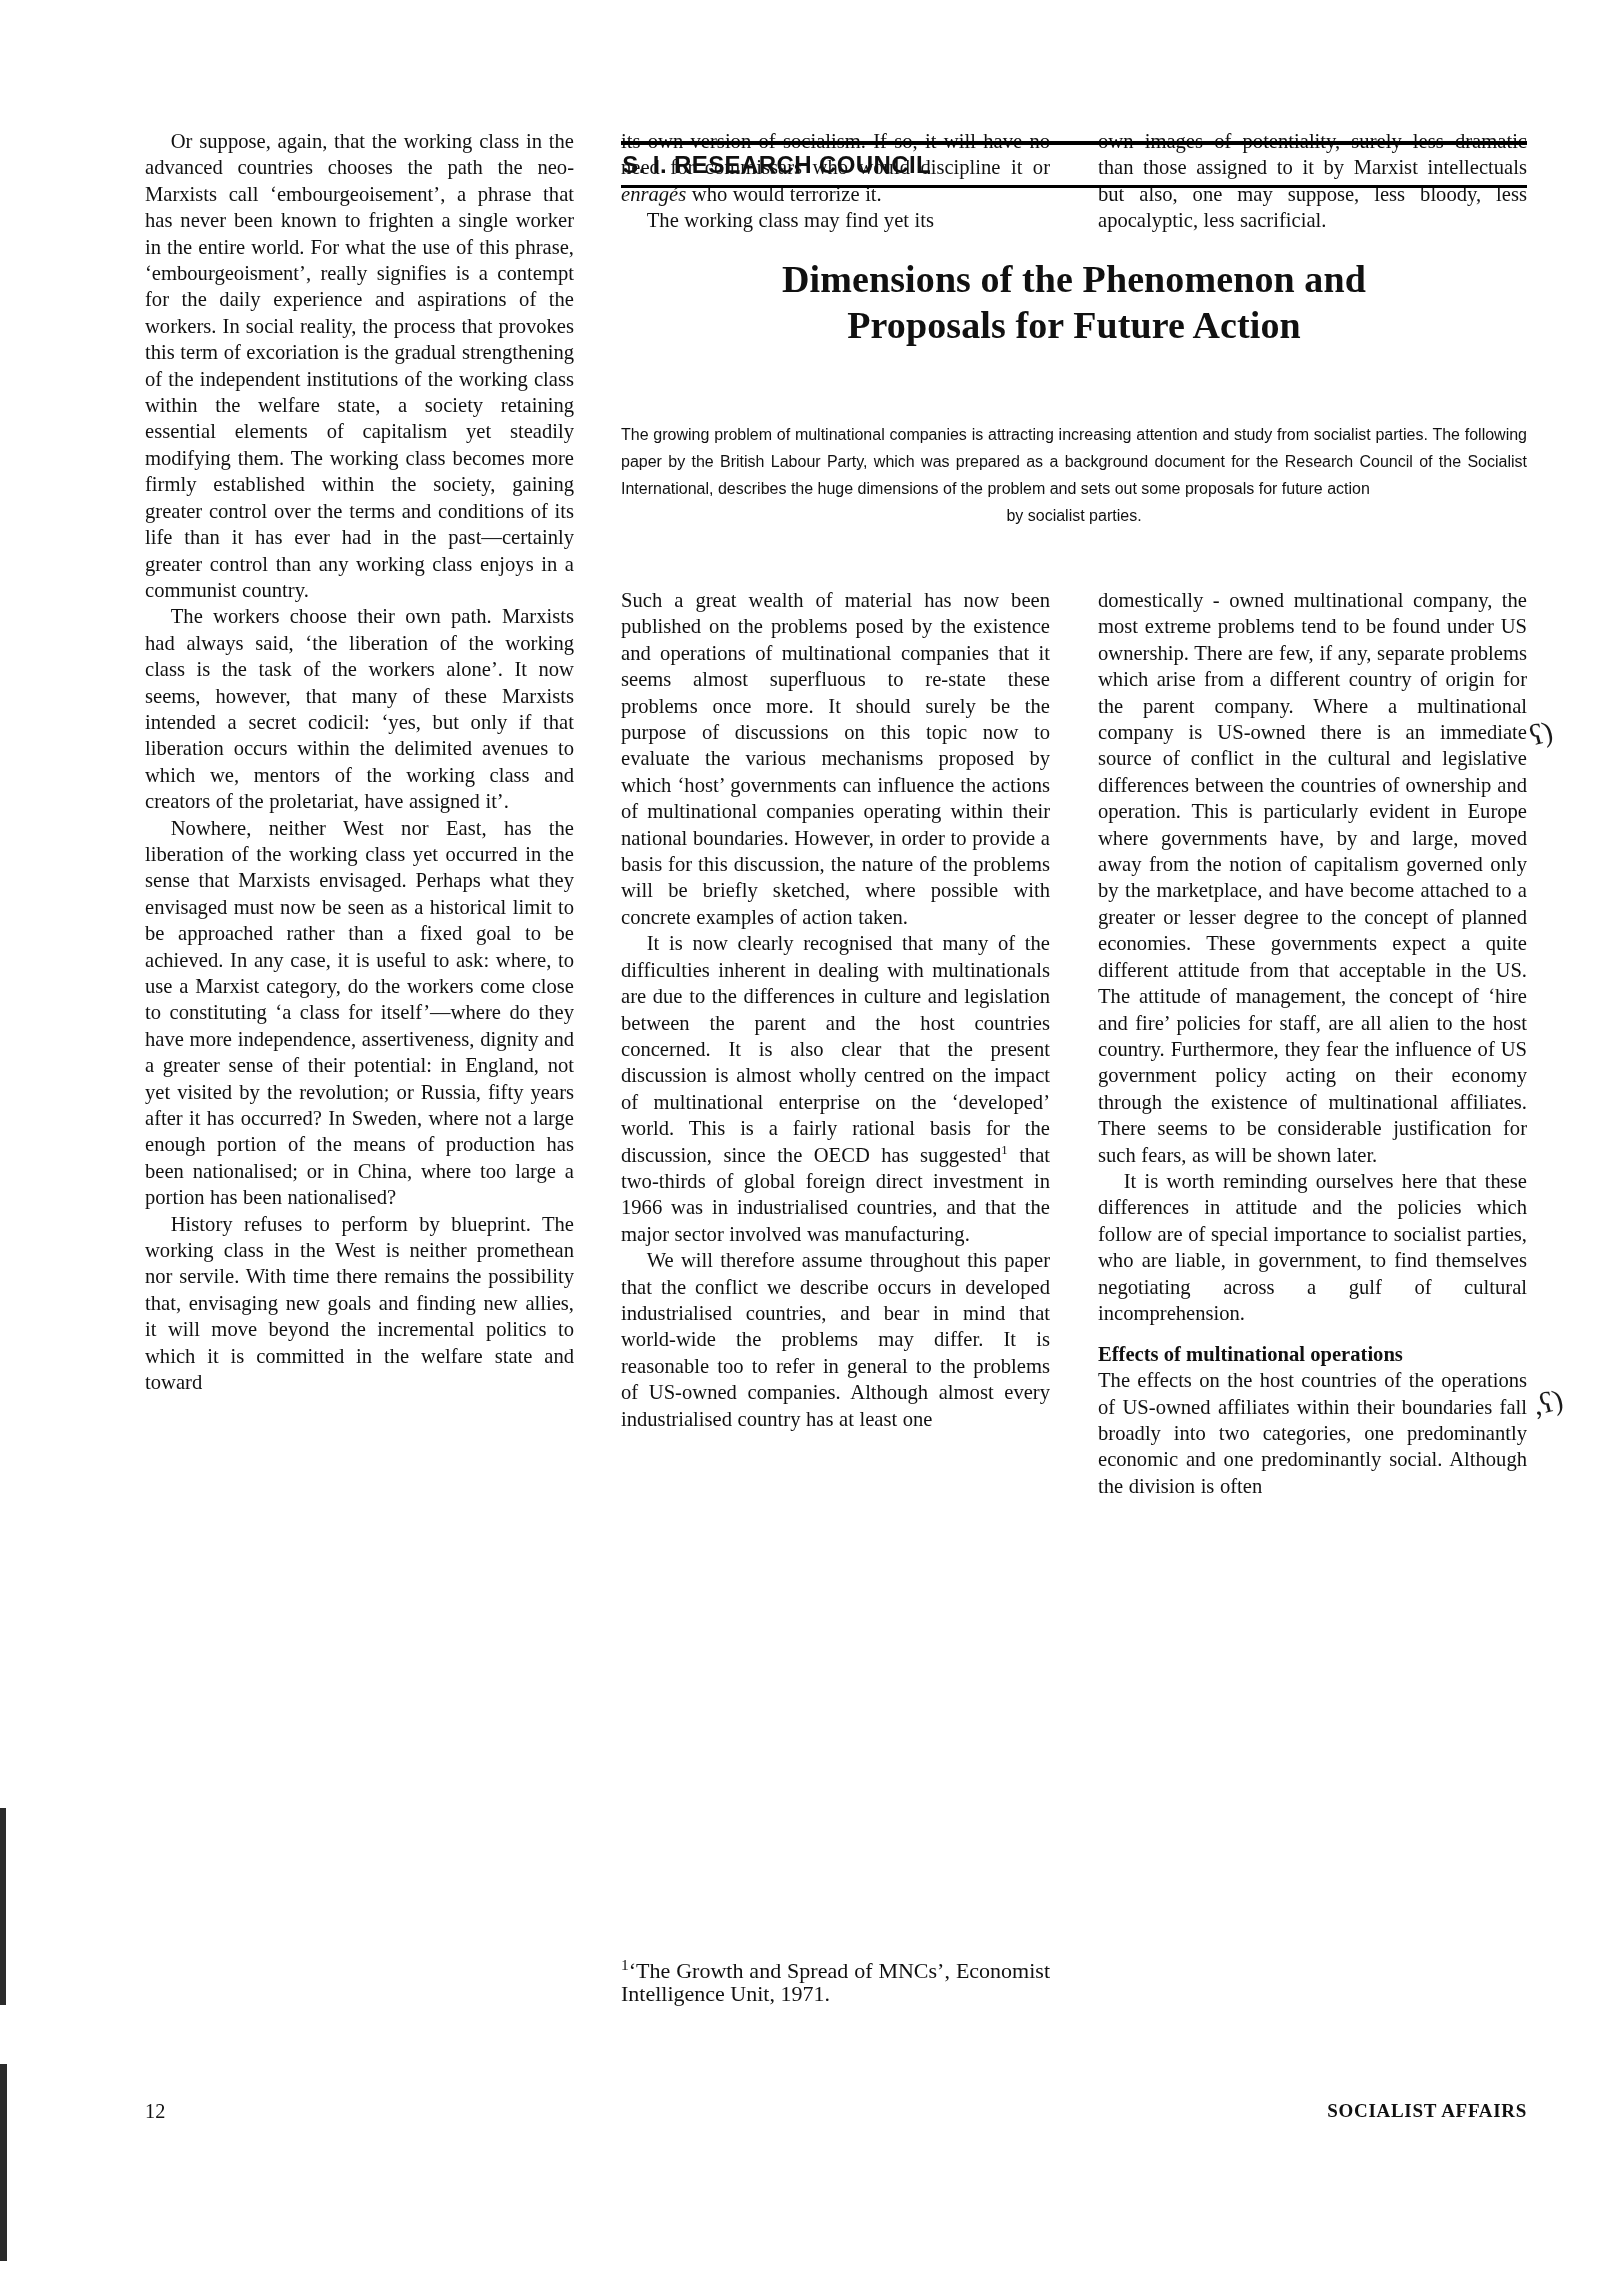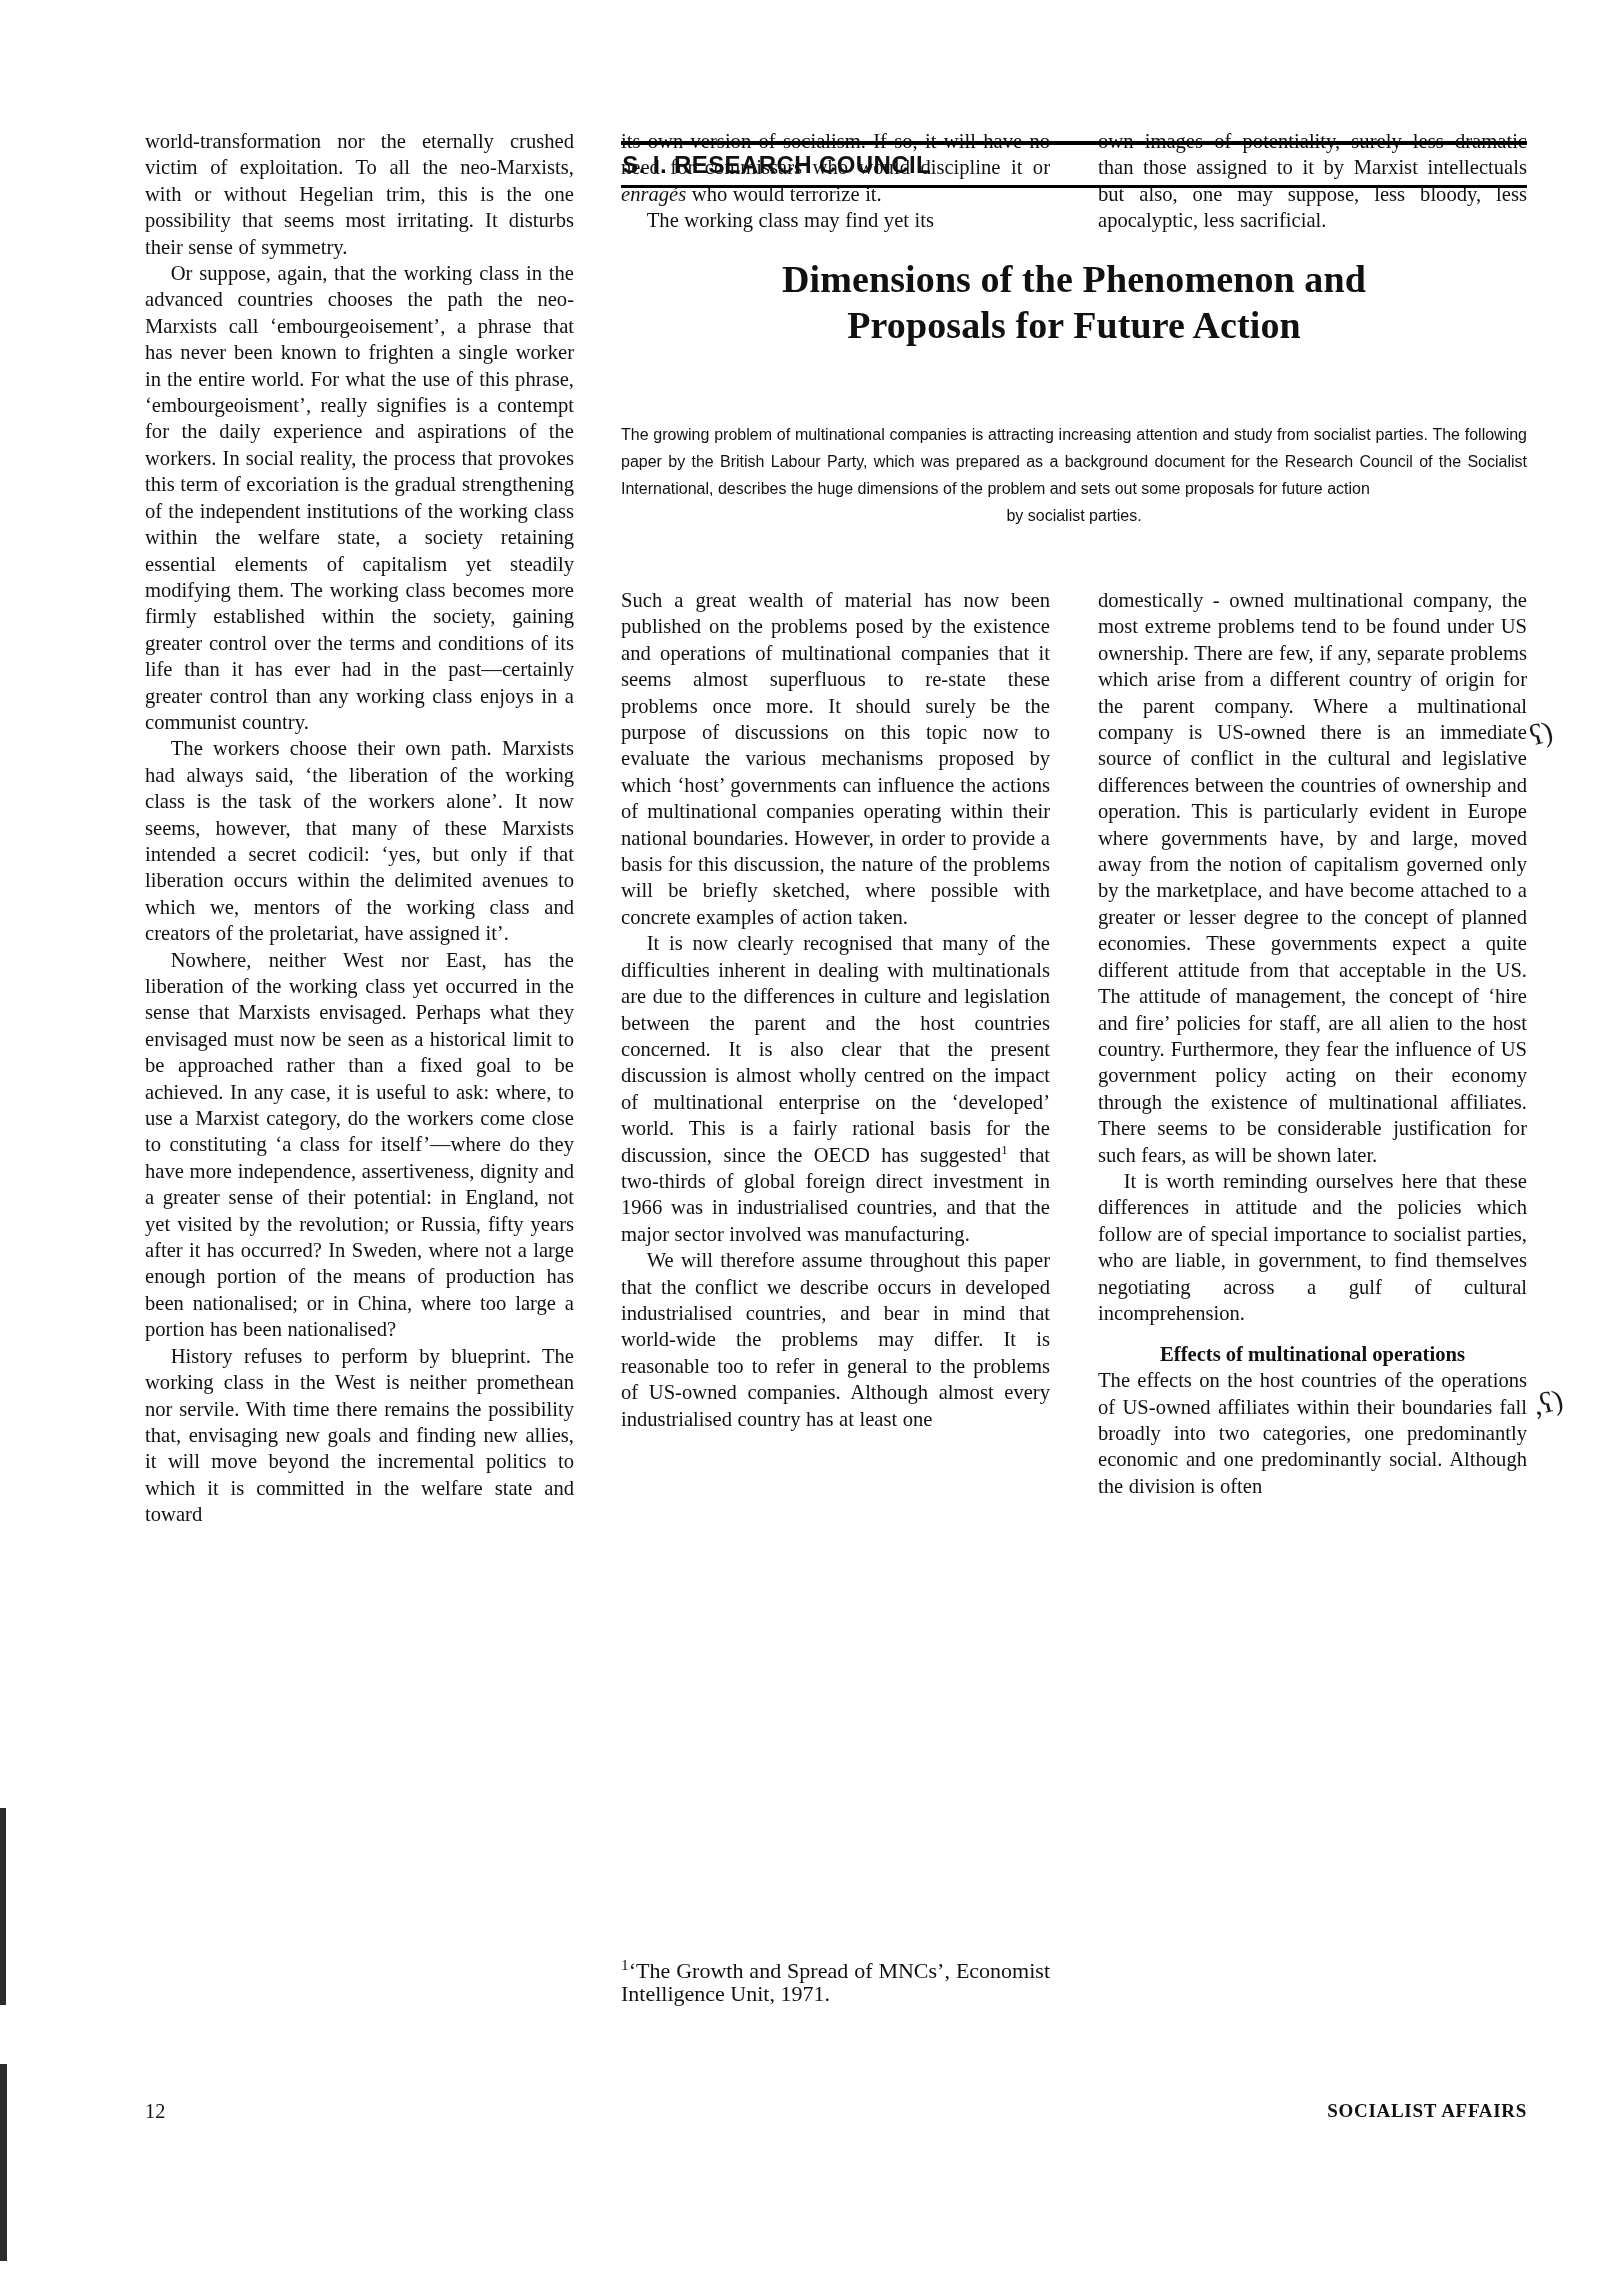--- a/index.html
+++ b/index.html
@@ -143,21 +143,21 @@
   }
   .article-mid   { left: 476px; }
   .article-right { left: 953px; }
 
   
   .subhead {
     font-weight: bold;
     font-size: 20.6px;
     line-height: 26.4px;
     margin: 14.4px 0 0 0;
-    text-align: center;
+    text-align: left;
   }
 
   
   .footnote {
     position: absolute;
     left: 476px;
     top: 1831px;
     width: 429px;
     font-size: 22px;
     line-height: 23px;
@@ -201,21 +201,20 @@
 <body>
 
 <div class="page">
 
   <div class="scan-edge e1"></div>
   <div class="scan-edge e2"></div>
 
   <div class="content">
 
     <div class="col col-left">
-      <p class="body noindent">world-transformation nor the eternally crushed victim of exploitation. To all the neo-Marxists, with or without Hegelian trim, this is the one possibility that seems most irritating. It disturbs their sense of symmetry.</p>
       <p class="body indent">Or suppose, again, that the working class in the advanced countries chooses the path the neo-Marxists call ‘embourgeoisement’, a phrase that has never been known to frighten a single worker in the entire world. For what the use of this phrase, ‘embourgeoisment’, really signifies is a contempt for the daily experience and aspirations of the workers. In social reality, the process that provokes this term of excoriation is the gradual strengthening of the independent institutions of the working class within the welfare state, a society retaining essential elements of capitalism yet steadily modifying them. The working class becomes more firmly established within the society, gaining greater control over the terms and conditions of its life than it has ever had in the past—certainly greater control than any working class enjoys in a communist country.</p>
       <p class="body indent">The workers choose their own path. Marxists had always said, ‘the liberation of the working class is the task of the workers alone’. It now seems, however, that many of these Marxists intended a secret codicil: ‘yes, but only if that liberation occurs within the delimited avenues to which we, mentors of the working class and creators of the proletariat, have assigned it’.</p>
       <p class="body indent">Nowhere, neither West nor East, has the liberation of the working class yet occurred in the sense that Marxists envisaged. Perhaps what they envisaged must now be seen as a historical limit to be approached rather than a fixed goal to be achieved. In any case, it is useful to ask: where, to use a Marxist category, do the workers come close to constituting ‘a class for itself’—where do they have more independence, assertiveness, dignity and a greater sense of their potential: in England, not yet visited by the revolution; or Russia, fifty years after it has occurred? In Sweden, where not a large enough portion of the means of production has been nationalised; or in China, where too large a portion has been nationalised?</p>
       <p class="body indent">History refuses to perform by blueprint. The working class in the West is neither promethean nor servile. With time there remains the possibility that, envisaging new goals and finding new allies, it will move beyond the incremental politics to which it is committed in the welfare state and toward</p>
     </div>
 
     <div class="col col-mid">
       <p class="body noindent"><span>its own version of socialism. If so, it will have no need for commissars who would discipline it or </span><em>enragés</em><span> who would terrorize it.</span></p>
       <p class="body indent">The working class may find yet its</p>
     </div>

